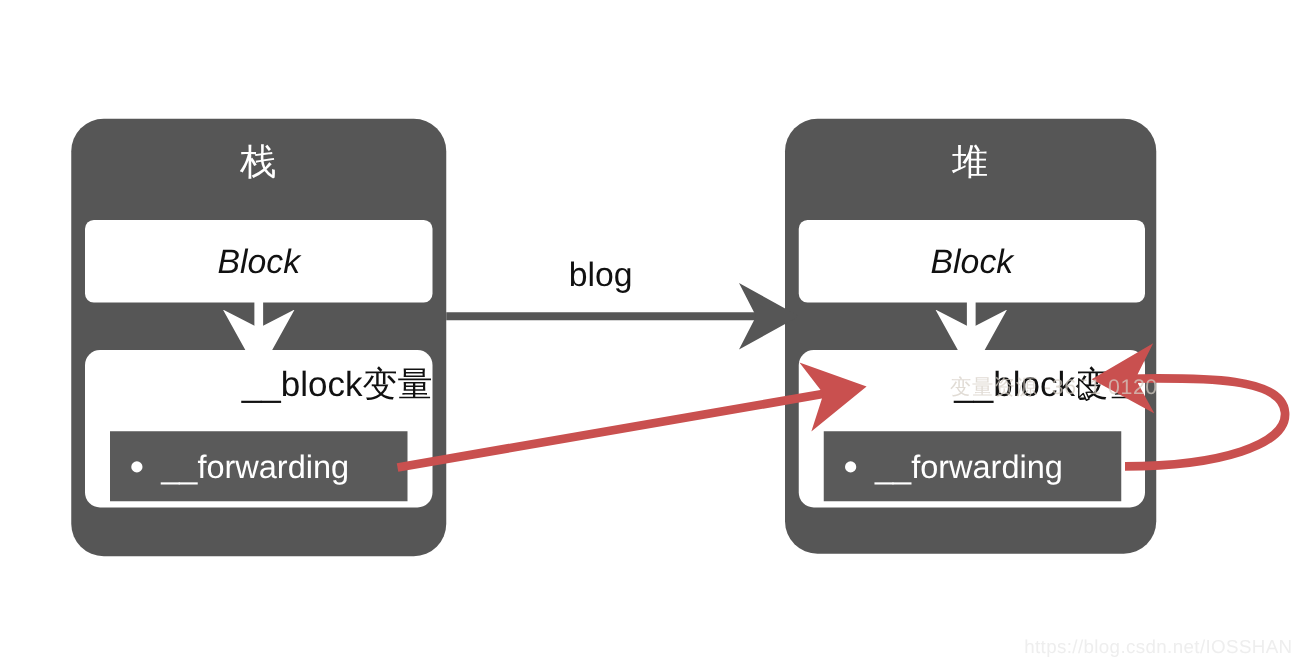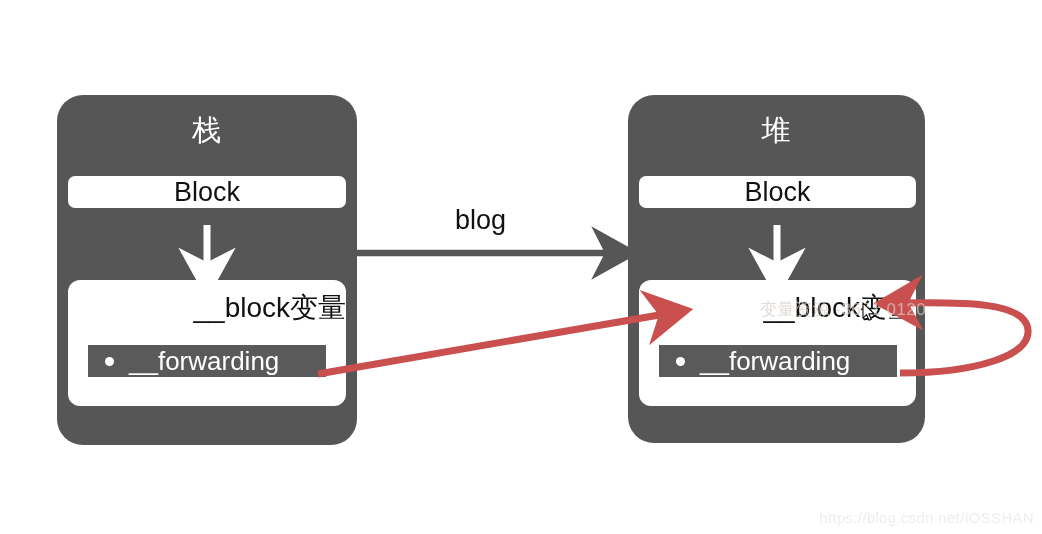--- a/index.html
+++ b/index.html
@@ -48,21 +48,22 @@
   .card {
     position: absolute;
     background: #ffffff;
     border-radius: 7px;
     box-sizing: border-box;
   }
   .card-block {
     left: 11px;
     top: 81px;
     width: 278px;
-    height: 32px;
+    height: 66px;
+    font-style: italic;
   }
   .region-heap .card-block { width: 277px; }
 
   .card-block-label {
     position: absolute;
     left: 0; top: 0;
     width: 100%;
     height: 100%;
     display: flex;
     align-items: center;
@@ -90,21 +91,21 @@
     font-size: 28px;
     line-height: 40px;
   }
 
   
   .fwd-bar {
     position: absolute;
     left: 20px;
     top: 65px;
     width: 238px;
-    height: 32px;
+    height: 56px;
     background: #5a5a5a;
     display: flex;
     align-items: center;
   }
   .fwd-bullet {
     width: 9px;
     height: 9px;
     border-radius: 50%;
     background: #ffffff;
     margin-left: 17px;

